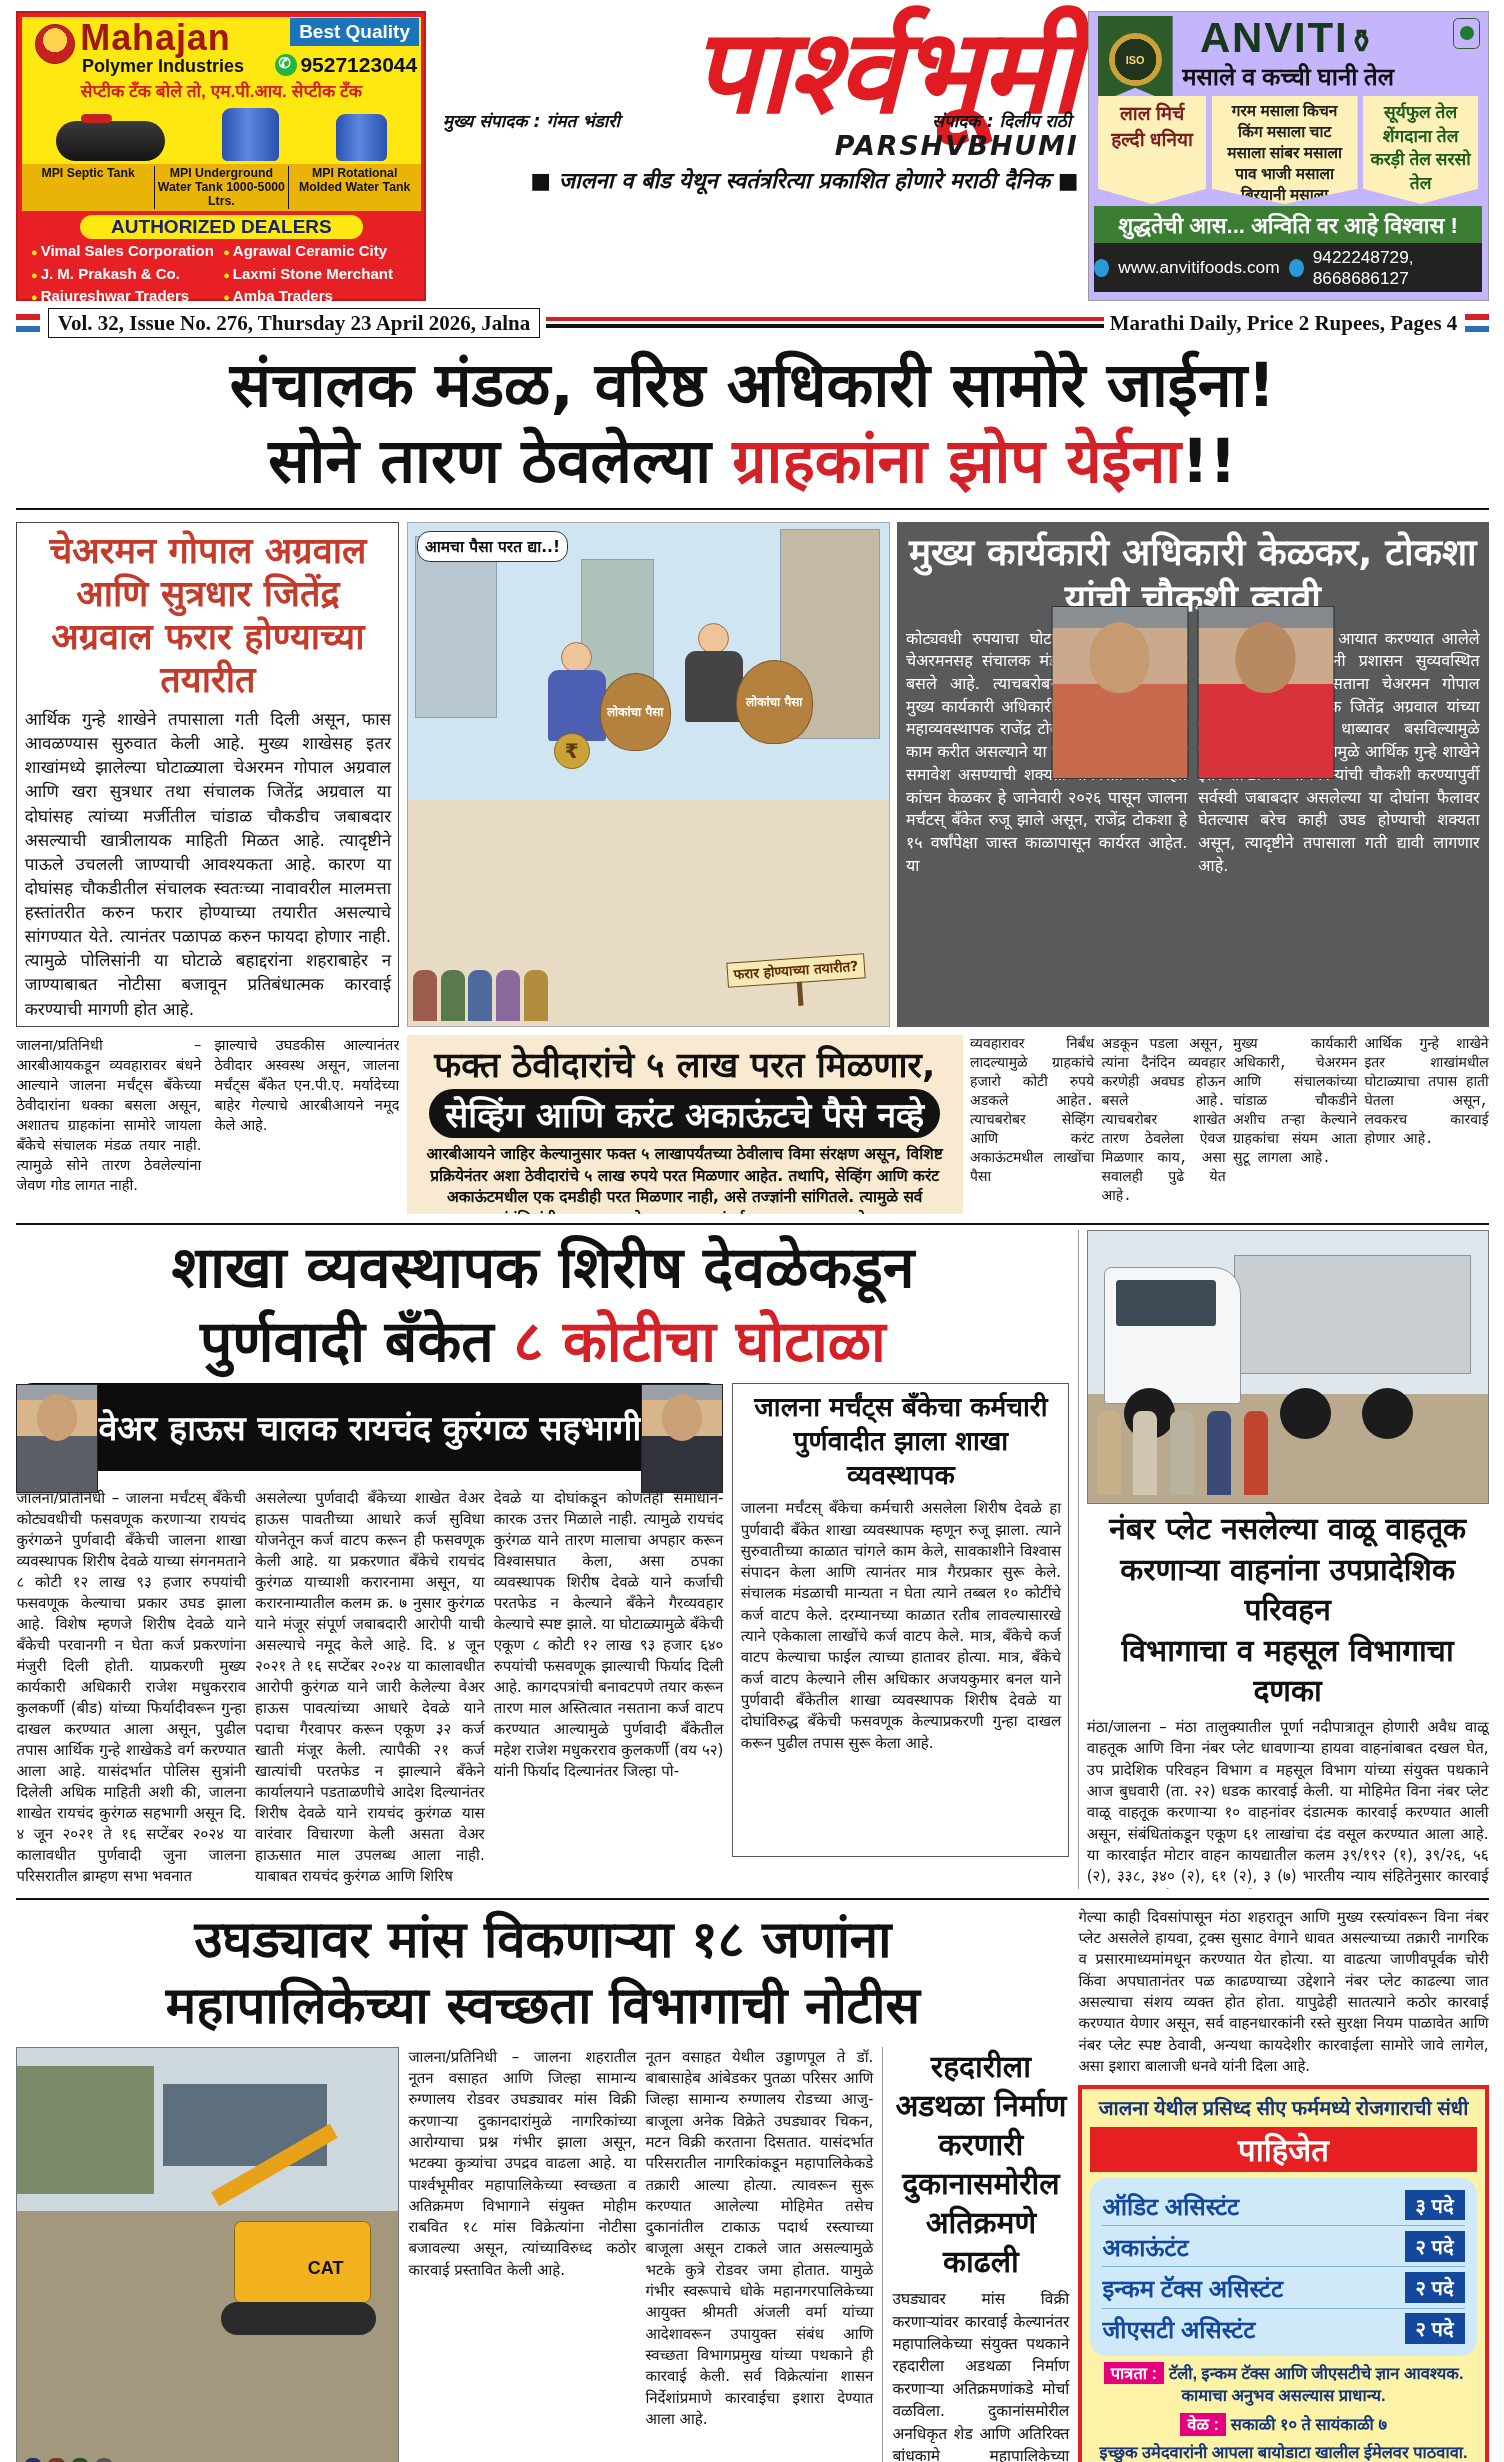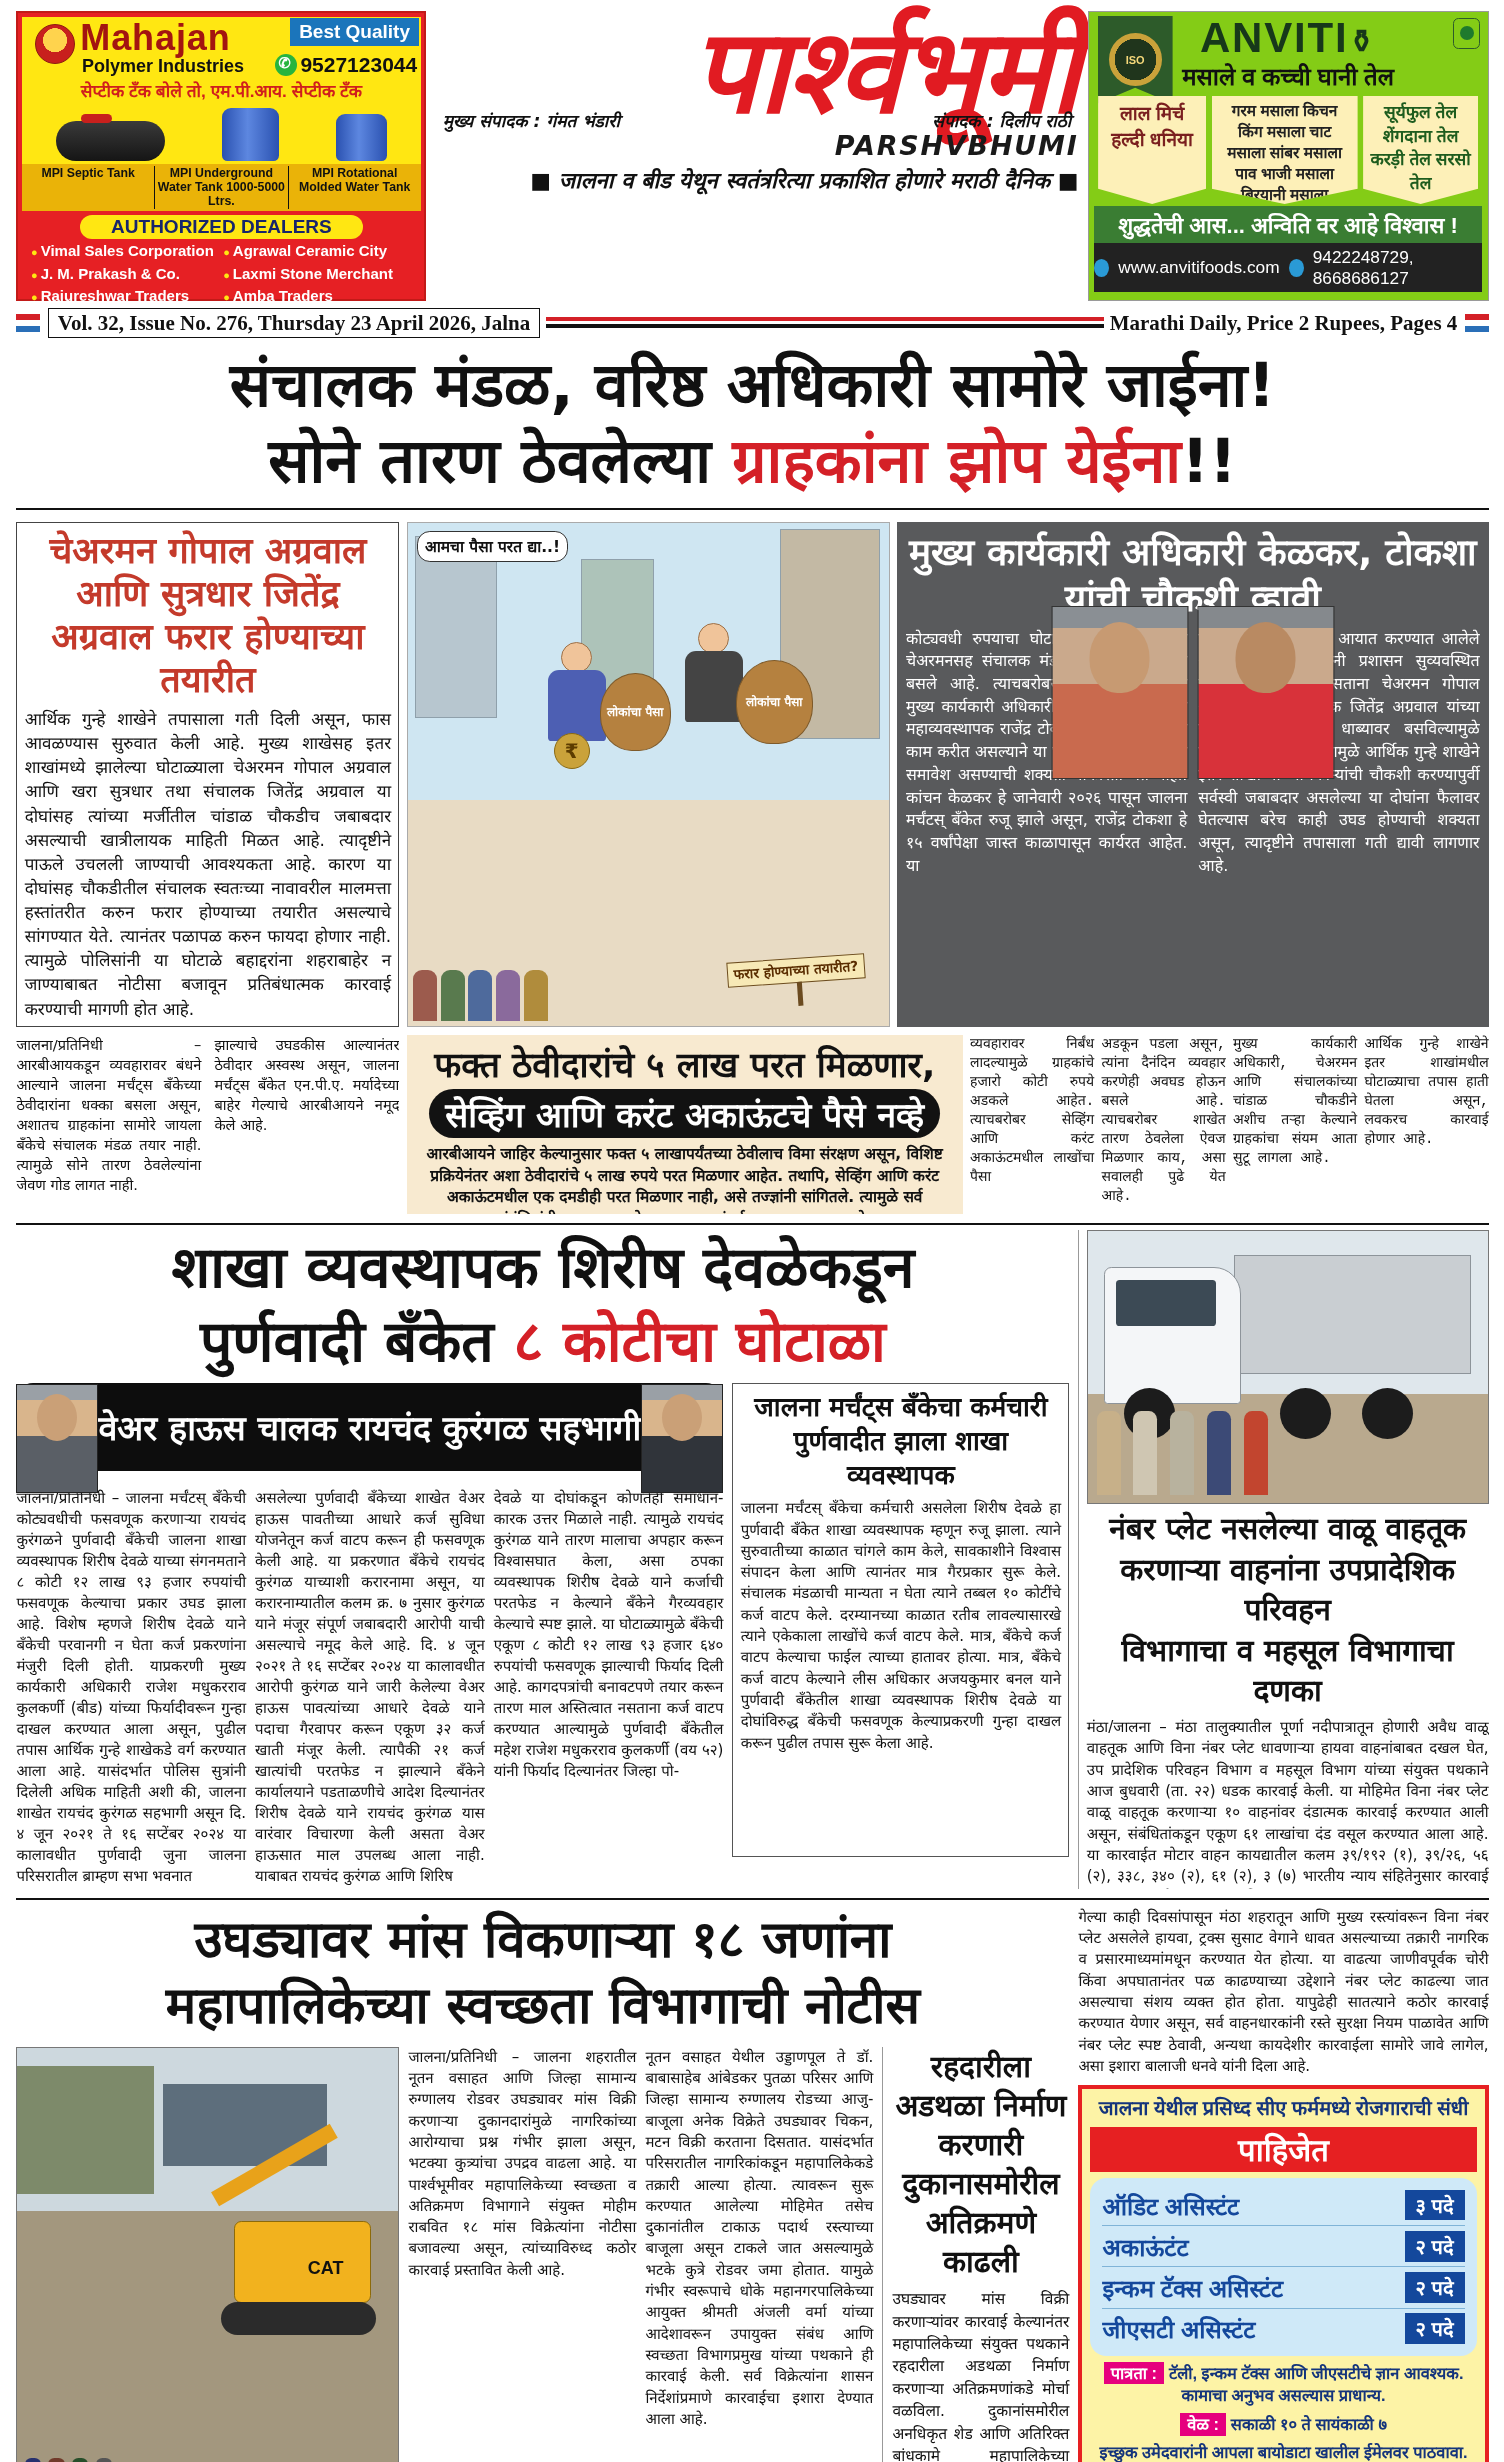--- a/index.html
+++ b/index.html
@@ -33,21 +33,21 @@
   .mj-dealers { display:flex; color:#fff; font-weight:bold; font-size:15px; line-height:1.5; padding:0 5.5px 1.8px 9px; }
   .mj-dealers ul { list-style:none; flex:1; }
   .mj-dealers li:before { content:"● "; color:#ffe712; font-size:11px; }
   
   .masthead { flex:1; display:flex; flex-direction:column; align-items:flex-end; position:relative;font-style:italic; }
   .mast-title { color:#e11b22; font-weight:bold; font-size:117px; line-height:1.04; letter-spacing:-1.8px; white-space:nowrap; }
   .mast-editors { width:100%; display:flex; justify-content:space-between; font-size:17.3px; font-weight:bold; margin-top:-24px; padding:0 7.3px; }
   .mast-en { font-size:27px; font-weight:bold; letter-spacing:1.8px; color:#1a1a1a; margin-top:-1.8px; }
   .mast-tag { font-size:22px; font-weight:bold; margin-top:3.6px; }
   
-  .ad-anviti { width:401px; border:1.8px solid #9a9a9a; background:#84cc16; position:relative; padding:3.6px 5.5px; font-family:"Liberation Sans",sans-serif; }
+  .ad-anviti { width:401px; border:1.8px solid #9a9a9a; background:#c4b5fd; position:relative; padding:3.6px 5.5px; font-family:"Liberation Sans",sans-serif; }
   .an-ribbon { position:absolute; left:9px; top:3.6px; width:75px; height:88px; background:#2d5b2a; clip-path:polygon(0 0,100% 0,100% 100%,50% 82%,0 100%); display:flex; align-items:center; justify-content:center; }
   .an-iso { width:53px; height:53px; border-radius:50%; background:radial-gradient(circle,#20351c 0 55%, #caa23a 56% 100%); color:#f5d87a; font-size:11px; font-weight:bold; display:flex; align-items:center; justify-content:center; }
   .an-name { text-align:center; font-size:42px; font-weight:bold; color:#17381a; letter-spacing:1.8px; line-height:1; margin-top:1.8px; }
   .an-mortar { display:inline-block; font-size:31px; vertical-align:middle; }
   .an-leaf { position:absolute; right:7.3px; top:5.5px; width:27px; height:31px; border:1.8px solid #2d5b2a; border-radius:5.5px; display:flex; align-items:center; justify-content:center; }
   .an-leaf i { width:14.6px; height:14.6px; background:#1f7a2d; border-radius:50%; }
   .an-sub { text-align:center; font-weight:bold; font-size:24px; margin-top:0px; }
   .an-cols { display:flex; gap:5.5px; justify-content:center; margin-top:3.6px; height:108px; }
   .an-col { background:#fdf0b8; clip-path:polygon(0 0,100% 0,100% 86%,50% 100%,0 86%); padding:5.5px 7.3px 12.8px 7.3px; font-weight:bold; text-align:center; line-height:1.35; }
   .an-col.c1 { color:#7a1f1f; font-size:19px; width:108px; }

